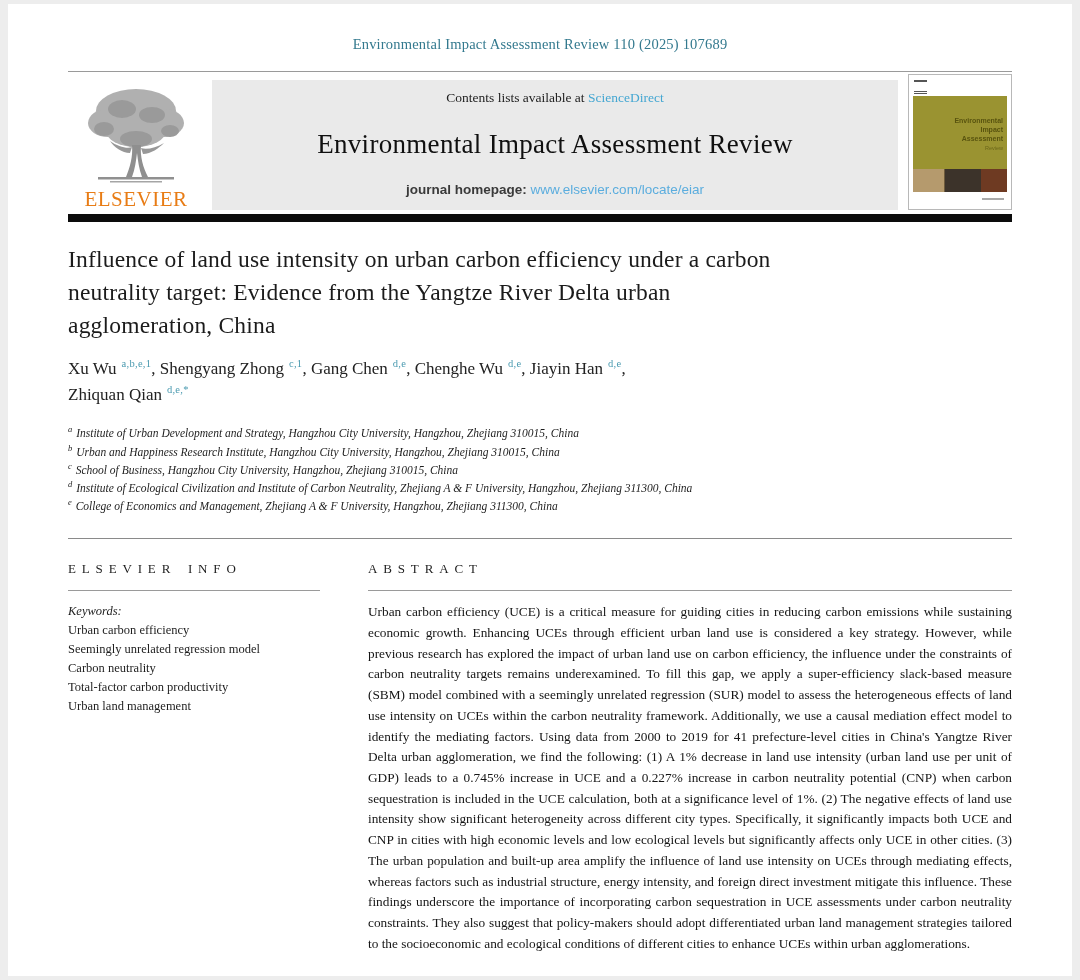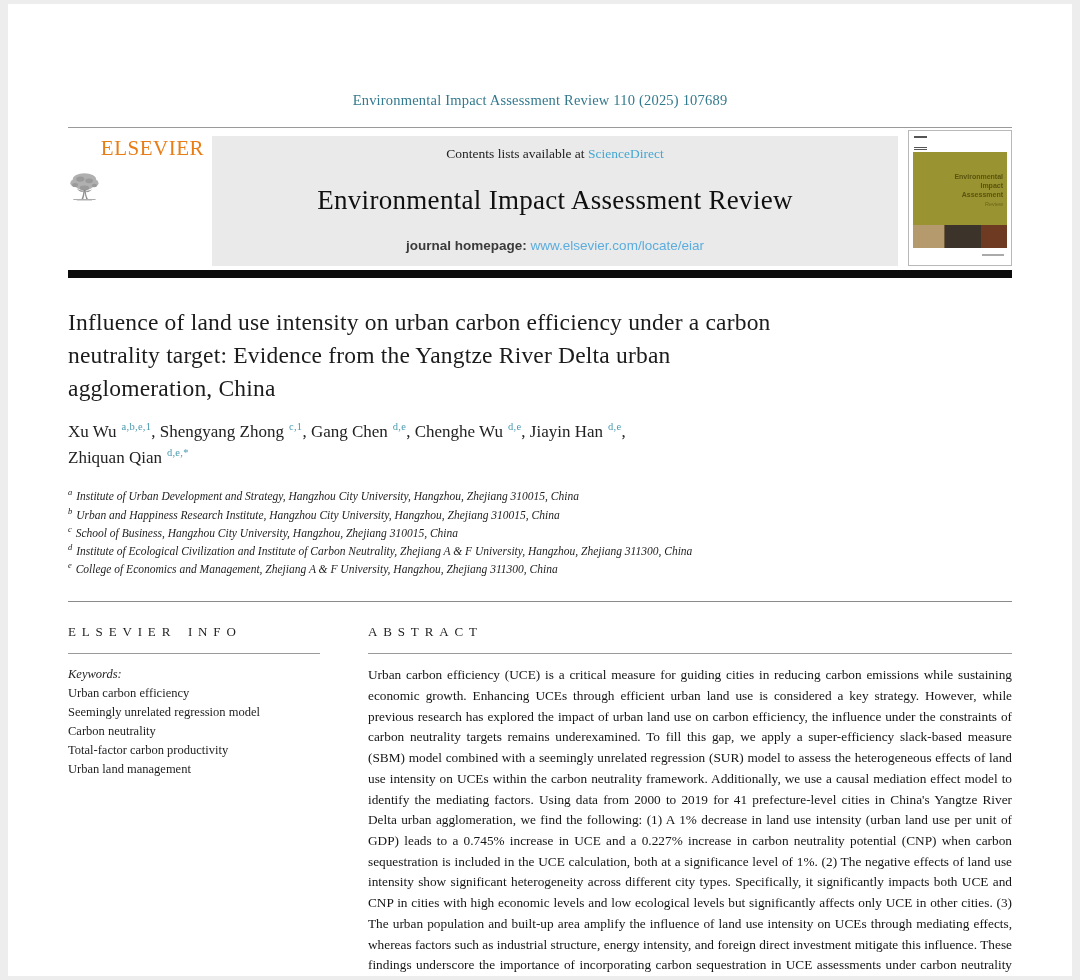--- a/index.html
+++ b/index.html
@@ -10,28 +10,28 @@
     overflow:hidden;
   }
   .page{
     position:absolute;top:4px;left:8px;right:8px;bottom:4px;
     background:#ffffff;overflow:hidden;
   }
   .content{padding:0 60px;}
 
   
   .citation{
-    text-align:center;padding-top:44px;
-    font-size:14.5px;letter-spacing:.2px;color:#33798e;margin-top:44px;
+    text-align:center;padding-top:32px;
+    font-size:14.5px;letter-spacing:.2px;color:#33798e;
   }
   .hr-top{border:none;border-top:1.5px solid #9a9a9a;margin:18px 0 0 0;}
 
   
   .header-row{display:flex;margin-top:8px;height:130px;align-items:stretch;}
-  .logo-block{width:136px;display:flex;flex-direction:row;justify-content:flex-end;}
+  .logo-block{width:136px;display:flex;flex-direction:column;align-items:center;justify-content:flex-end;}
   .logo-block svg{display:block;}
   .elsevier-word{
     font-size:21px;color:#e87c15;letter-spacing:.5px;line-height:1;
     margin-top:2px;font-family:"Liberation Serif", serif;
   }
   .masthead{
     flex:1;background:#eaeaea;margin-left:8px;
     display:flex;flex-direction:column;align-items:center;justify-content:space-between;
     padding:10px 0 13px;
   }
@@ -61,21 +61,21 @@
   .cover-photos .p1{flex:1.2;background:#b59a6d;border-right:1px solid #6e5b3c;}
   .cover-photos .p2{flex:1.4;background:#3c332a;}
   .cover-photos .p3{flex:1;background:#6e3a22;}
   .cover-foot{height:14px;background:#fff;position:relative;}
   .cover-foot::after{content:"";position:absolute;right:3px;top:6px;width:22px;height:2px;background:#aaa;}
 
   .black-bar{height:8px;background:#0c0c0c;margin-top:4px;}
 
   
   .title{
-    margin-top:28px;font-size:23.5px;line-height:1.4;color:#1b1b1b;
+    margin-top:21px;font-size:23.5px;line-height:1.4;color:#1b1b1b;
     letter-spacing:.2px;max-width:900px;
   }
   .authors{margin-top:14px;font-size:17px;color:#222;line-height:1.55;max-width:840px;}
   .author-sup{color:#4a9ab0;font-size:10.5px;letter-spacing:.3px;padding-left:2px;}
   .affiliations{margin-top:15px;font-style:italic;font-size:11.5px;line-height:1.42;color:#1d1d1d;}
   .affil sup{font-size:8.5px;padding-right:1px;}
 
   .hr-full{border:none;border-top:1.2px solid #8a8a8a;margin:24px 0 0 0;}
 
   

